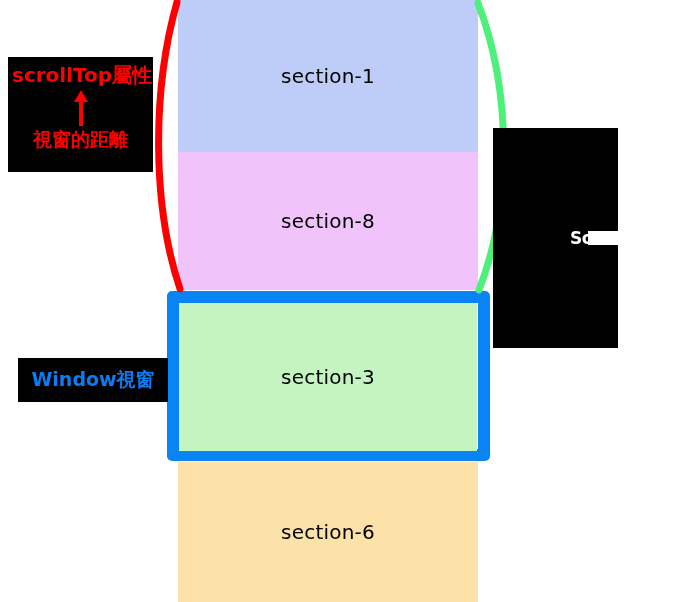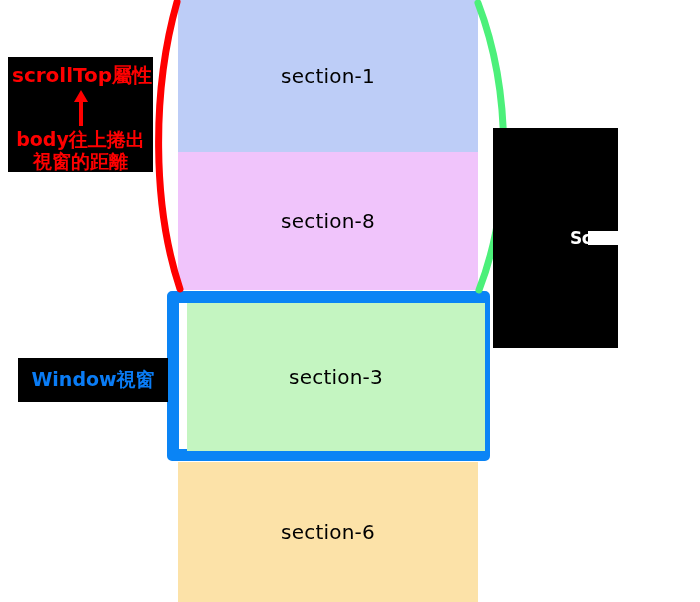--- a/index.html
+++ b/index.html
@@ -41,21 +41,20 @@
   .sec3 { top: 291px; height: 170px; background: #c4f5c1; }
   .sec4 { top: 462px; height: 140px; background: #fce2a8; }
 
   
   .sec3 {
     left: 179px;
     width: 298px;
     top: 303px;
     height: 148px;
     z-index: 3;
-    margin-left: 8px;
   }
 
   
   .viewport-frame {
     position: absolute;
     left: 167px;
     top: 291px;
     width: 323px;
     height: 170px;
     border: 12px solid #0a84f5;
@@ -203,21 +202,20 @@
     <path d="M 177 2 C 152 90, 152 205, 180 289" stroke="#ff0000" stroke-width="7" fill="none" stroke-linecap="round"></path>
     <path d="M 478 3 C 512 92, 512 205, 479 290" stroke="#4cf07a" stroke-width="7" fill="none" stroke-linecap="round"></path>
   </svg>
 
   <div class="callout callout-scrolltop">
     <div class="line">scrollTop屬性</div>
     <div class="arrow-up">
       <div class="head"></div>
       <div class="shaft"></div>
     </div>
-    <div class="line-small">body往上捲出</div>
     <div class="line-small">視窗的距離</div>
   </div>
 
   <div class="callout callout-window">
     <span>Window視窗</span>
   </div>
 
   <div class="callout callout-right"></div>
   <div class="callout-right-text">Sc</div>
   <div class="callout-right-bar"></div>

